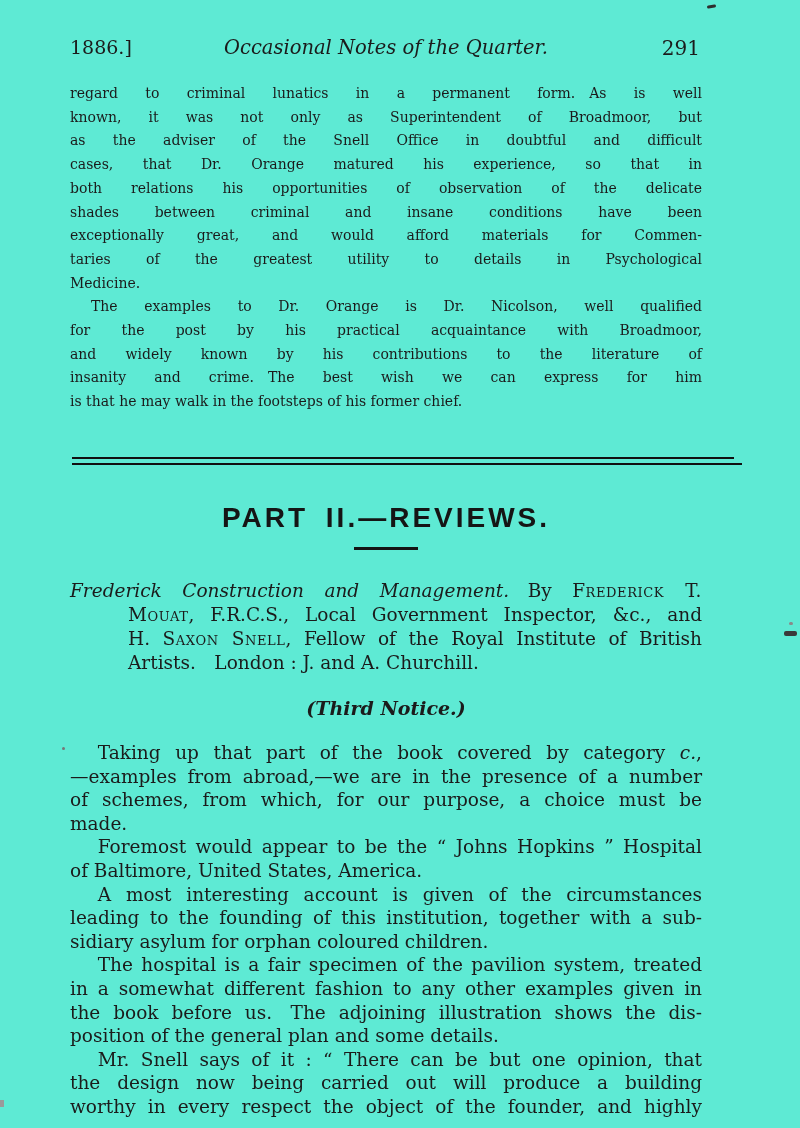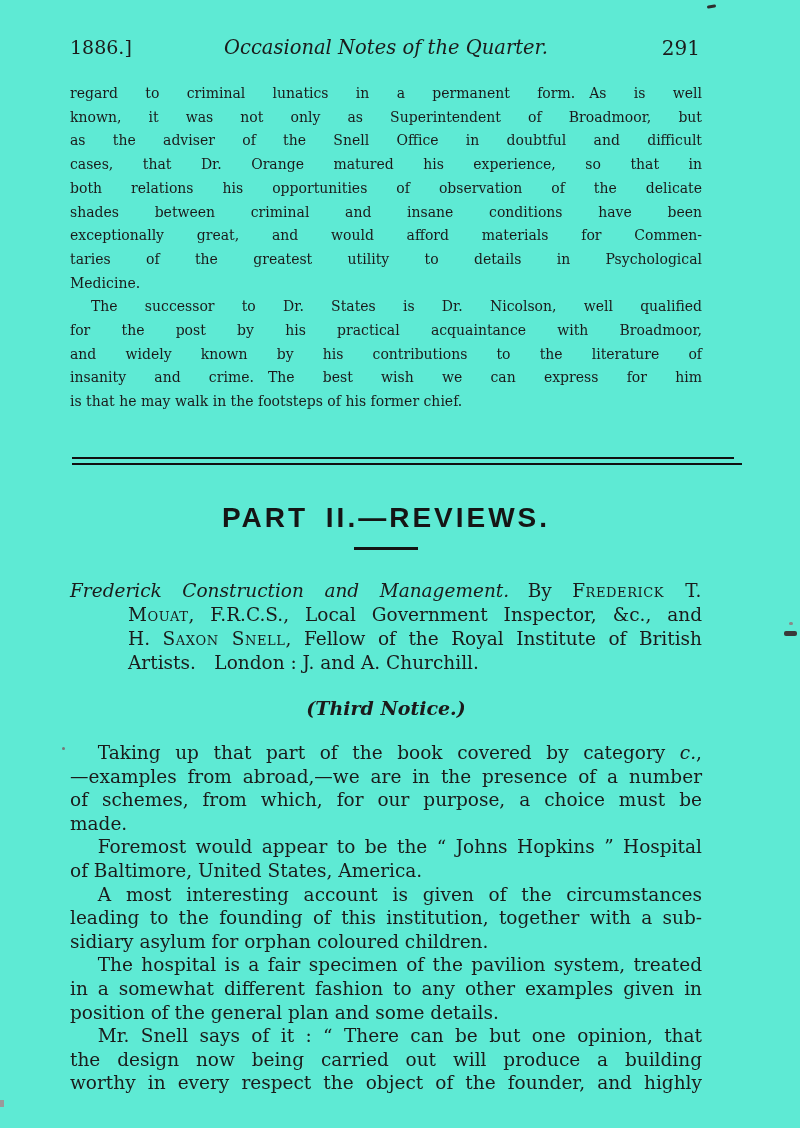--- a/index.html
+++ b/index.html
@@ -89,21 +89,21 @@
         <div class="line"><span>known, it was not only as Superintendent of Broadmoor, but</span></div>
         <div class="line"><span>as the adviser of the Snell Office in doubtful and difficult</span></div>
         <div class="line"><span>cases, that Dr. Orange matured his experience, so that in</span></div>
         <div class="line"><span>both relations his opportunities of observation of the delicate</span></div>
         <div class="line"><span>shades between criminal and insane conditions have been</span></div>
         <div class="line"><span>exceptionally great, and would afford materials for Commen-</span></div>
         <div class="line"><span>taries of the greatest utility to details in Psychological</span></div>
         <div class="line last"><span>Medicine.</span></div>
       </div>
     <div class="para indent">
-        <div class="line"><span>The successor to Dr. States is Dr. Nicolson, well qualified</span></div>
+        <div class="line"><span>The examples to Dr. Orange is Dr. Nicolson, well qualified</span></div>
         <div class="line"><span>for the post by his practical acquaintance with Broadmoor,</span></div>
         <div class="line"><span>and widely known by his contributions to the literature of</span></div>
         <div class="line"><span>insanity and crime. The best wish we can express for him</span></div>
         <div class="line last"><span>is that he may walk in the footsteps of his former chief.</span></div>
       </div>
   </div>
 
   <div class="divider">
     <div class="rule-a"></div>
     <div class="rule-b"></div>
@@ -133,20 +133,21 @@
         <div class="line last"><span>of Baltimore, United States, America.</span></div>
       </div>
     <div class="para indent">
         <div class="line"><span>A most interesting account is given of the circumstances</span></div>
         <div class="line"><span>leading to the founding of this institution, together with a sub-</span></div>
         <div class="line last"><span>sidiary asylum for orphan coloured children.</span></div>
       </div>
     <div class="para indent">
         <div class="line"><span>The hospital is a fair specimen of the pavilion system, treated</span></div>
         <div class="line"><span>in a somewhat different fashion to any other examples given in</span></div>
+        <div class="line"><span>the book before us. The adjoining illustration shows the dis-</span></div>
         <div class="line last"><span>position of the general plan and some details.</span></div>
       </div>
     <div class="para indent">
         <div class="line"><span>Mr. Snell says of it : “ There can be but one opinion, that</span></div>
         <div class="line"><span>the design now being carried out will produce a building</span></div>
         <div class="line"><span>worthy in every respect the object of the founder, and highly</span></div>
       </div>
   </div>
 
   <div class="speck tr"></div>

